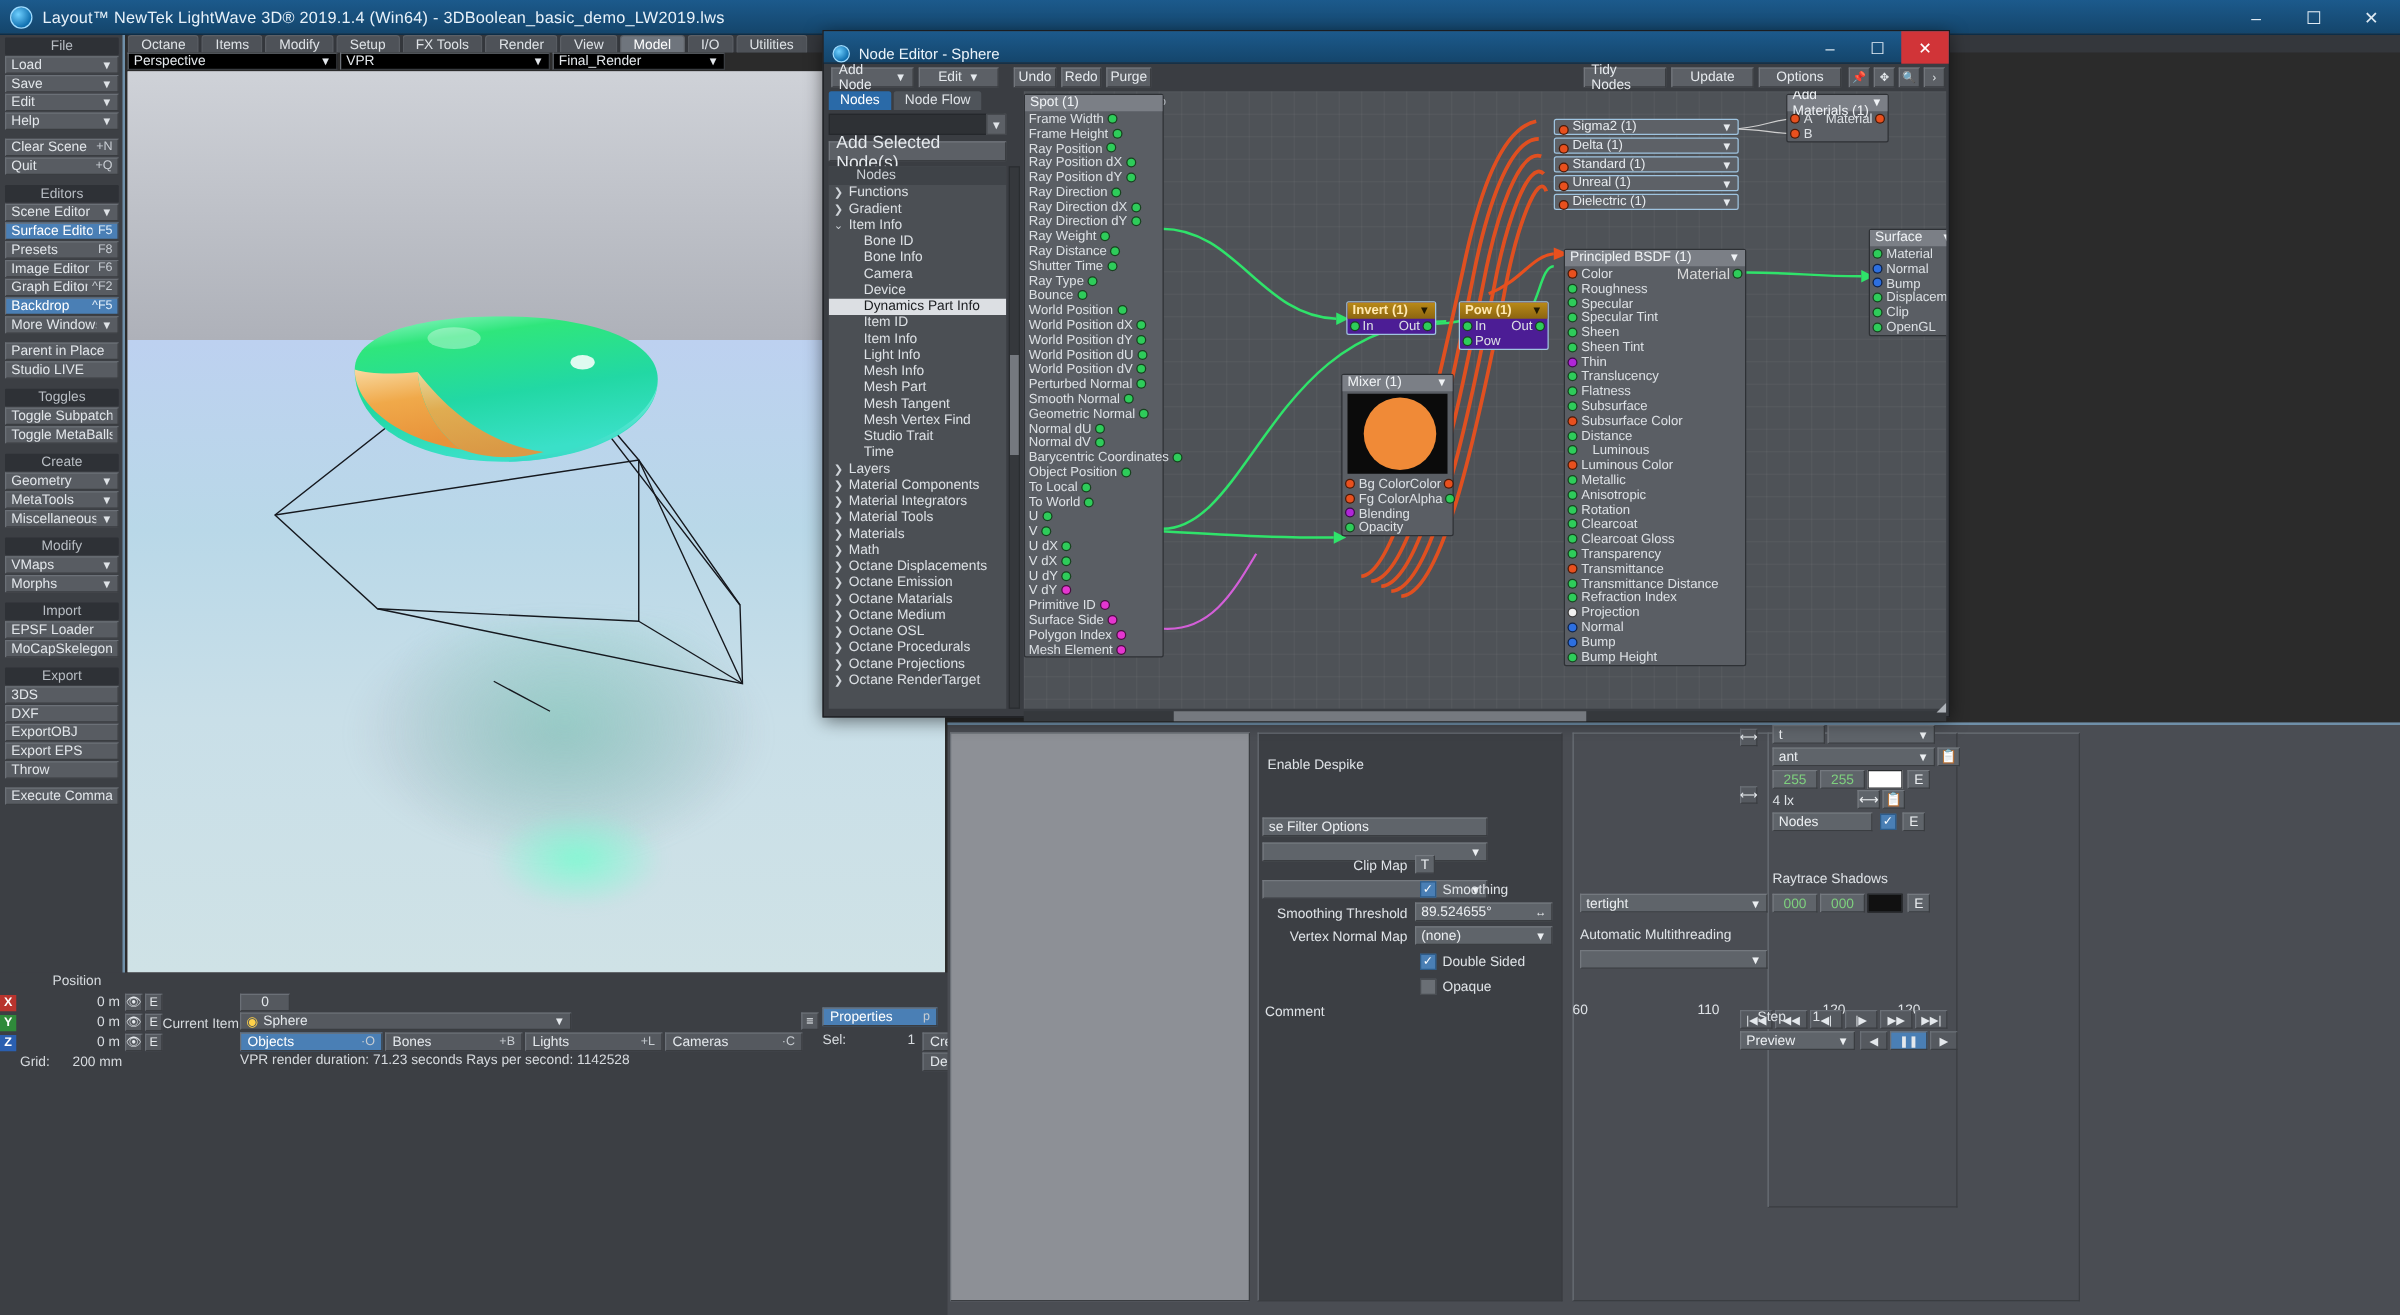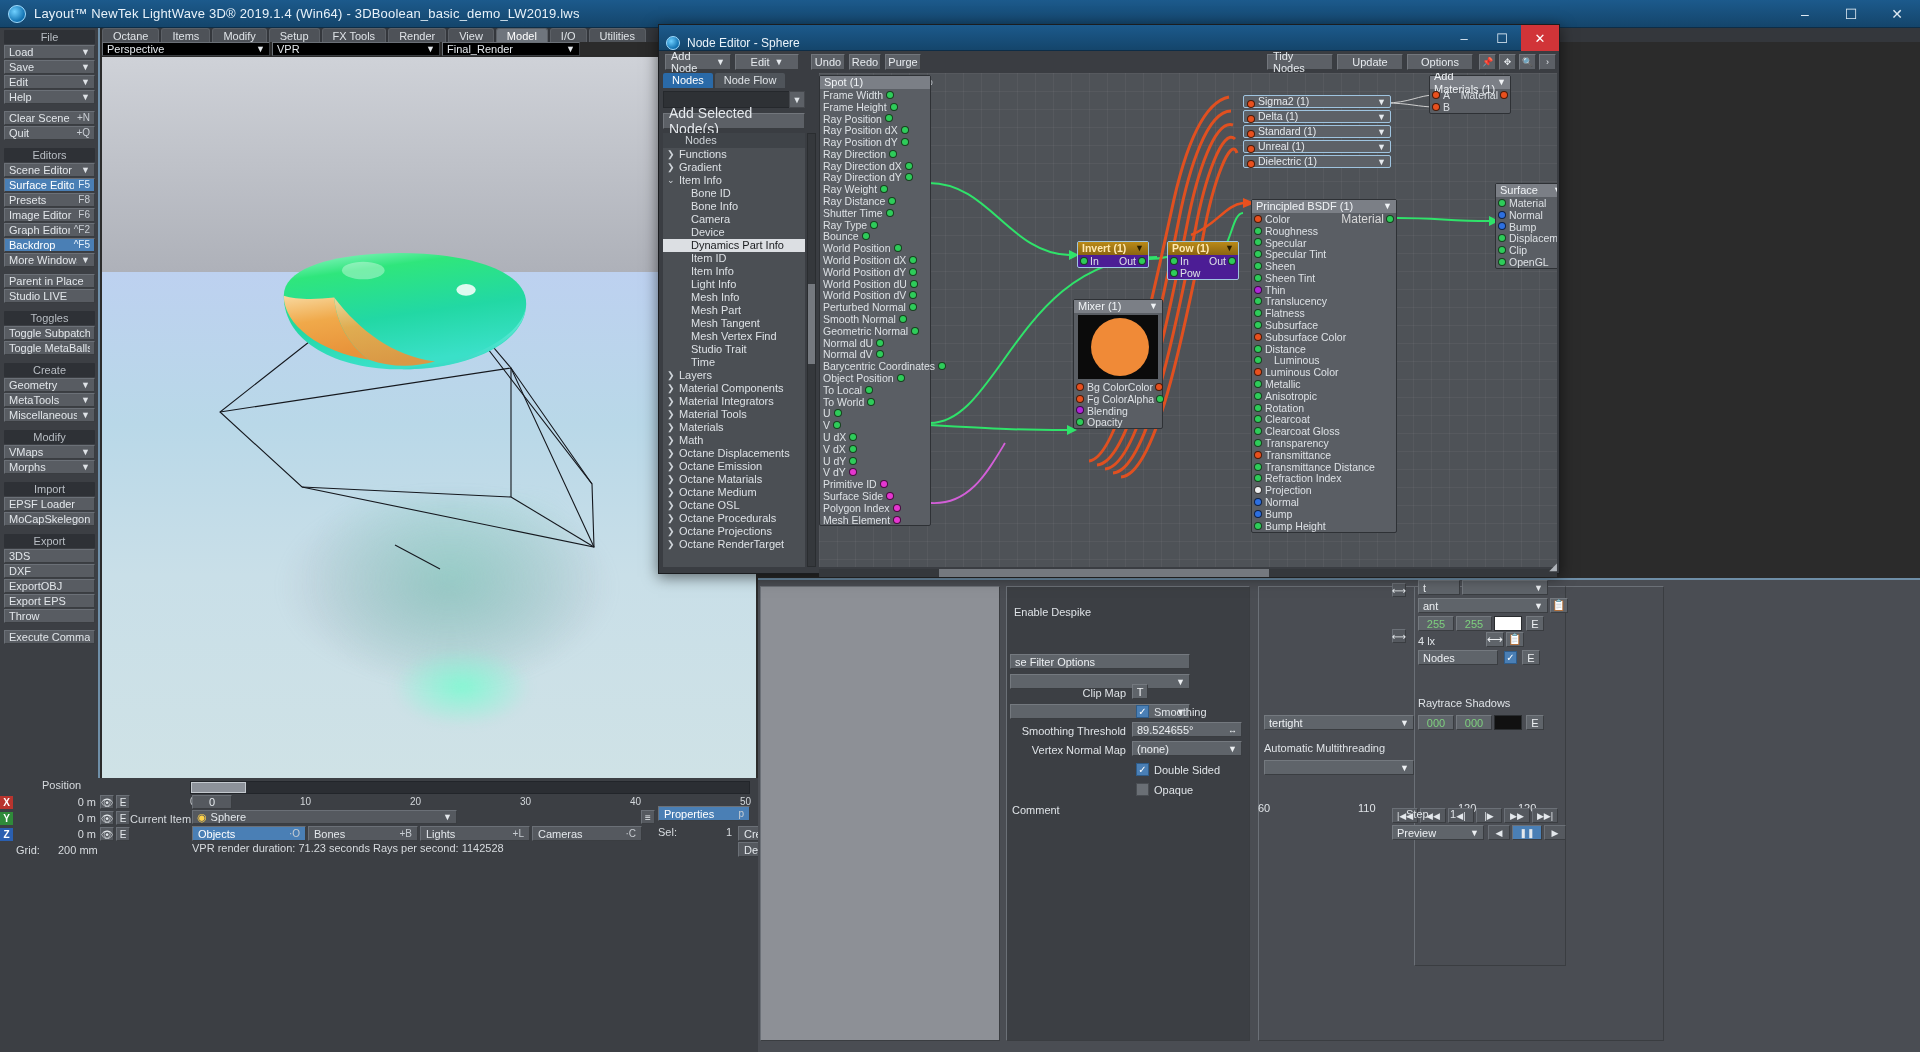--- a/index.html
+++ b/index.html
@@ -531,33 +531,20 @@
     <path d="M8,44 C8,74 45,102 96,110 C76,96 62,72 60,46 C40,48 20,48 8,44 Z" fill="url(#gOrange)"></path>
     <path d="M60,46 C62,72 76,96 96,110 C118,118 142,118 164,112 C120,106 86,80 60,46 Z" fill="url(#gOrange)" opacity="0.92"></path>
     <path d="M130,120 C196,120 258,92 258,52 C258,80 210,112 150,116 Z" fill="url(#gCyan)" opacity="0.9"></path>
     <ellipse cx="196" cy="38" rx="10" ry="6" fill="#ffffff" opacity="0.85"></ellipse>
     <ellipse cx="90" cy="18" rx="22" ry="9" fill="#ffffff" opacity="0.35"></ellipse>
   </svg>
 </div>
 
 <div id="bottombar" class="abs">
 
-  <div class="timeline-row">
-    <div id="tl-track">
-      <div id="tl-thumb"></div>
-    </div>
-    <div class="tl-ticks" id="tl-ticklabels">
-        <span class="tl-tick" style="left:0px">0</span>
-        <span class="tl-tick" style="left:110px">10</span>
-        <span class="tl-tick" style="left:220px">20</span>
-        <span class="tl-tick" style="left:330px">30</span>
-        <span class="tl-tick" style="left:440px">40</span>
-        <span class="tl-tick" style="left:550px">50</span>
-      </div>
-  </div>
 
   <div id="posrows">
       <div class="posrow" style="top:17px">
         <div class="axis-badge" style="background:#b8342e">X</div>
         <span class="pos-label">0 m</span>
       </div>
       <div class="mini-btn abs" style="left:100px;top:17px">👁</div>
       <div class="mini-btn abs" style="left:116px;top:17px">E</div>
       <div class="posrow" style="top:33px">
         <div class="axis-badge" style="background:#2f8a3a">Y</div>

